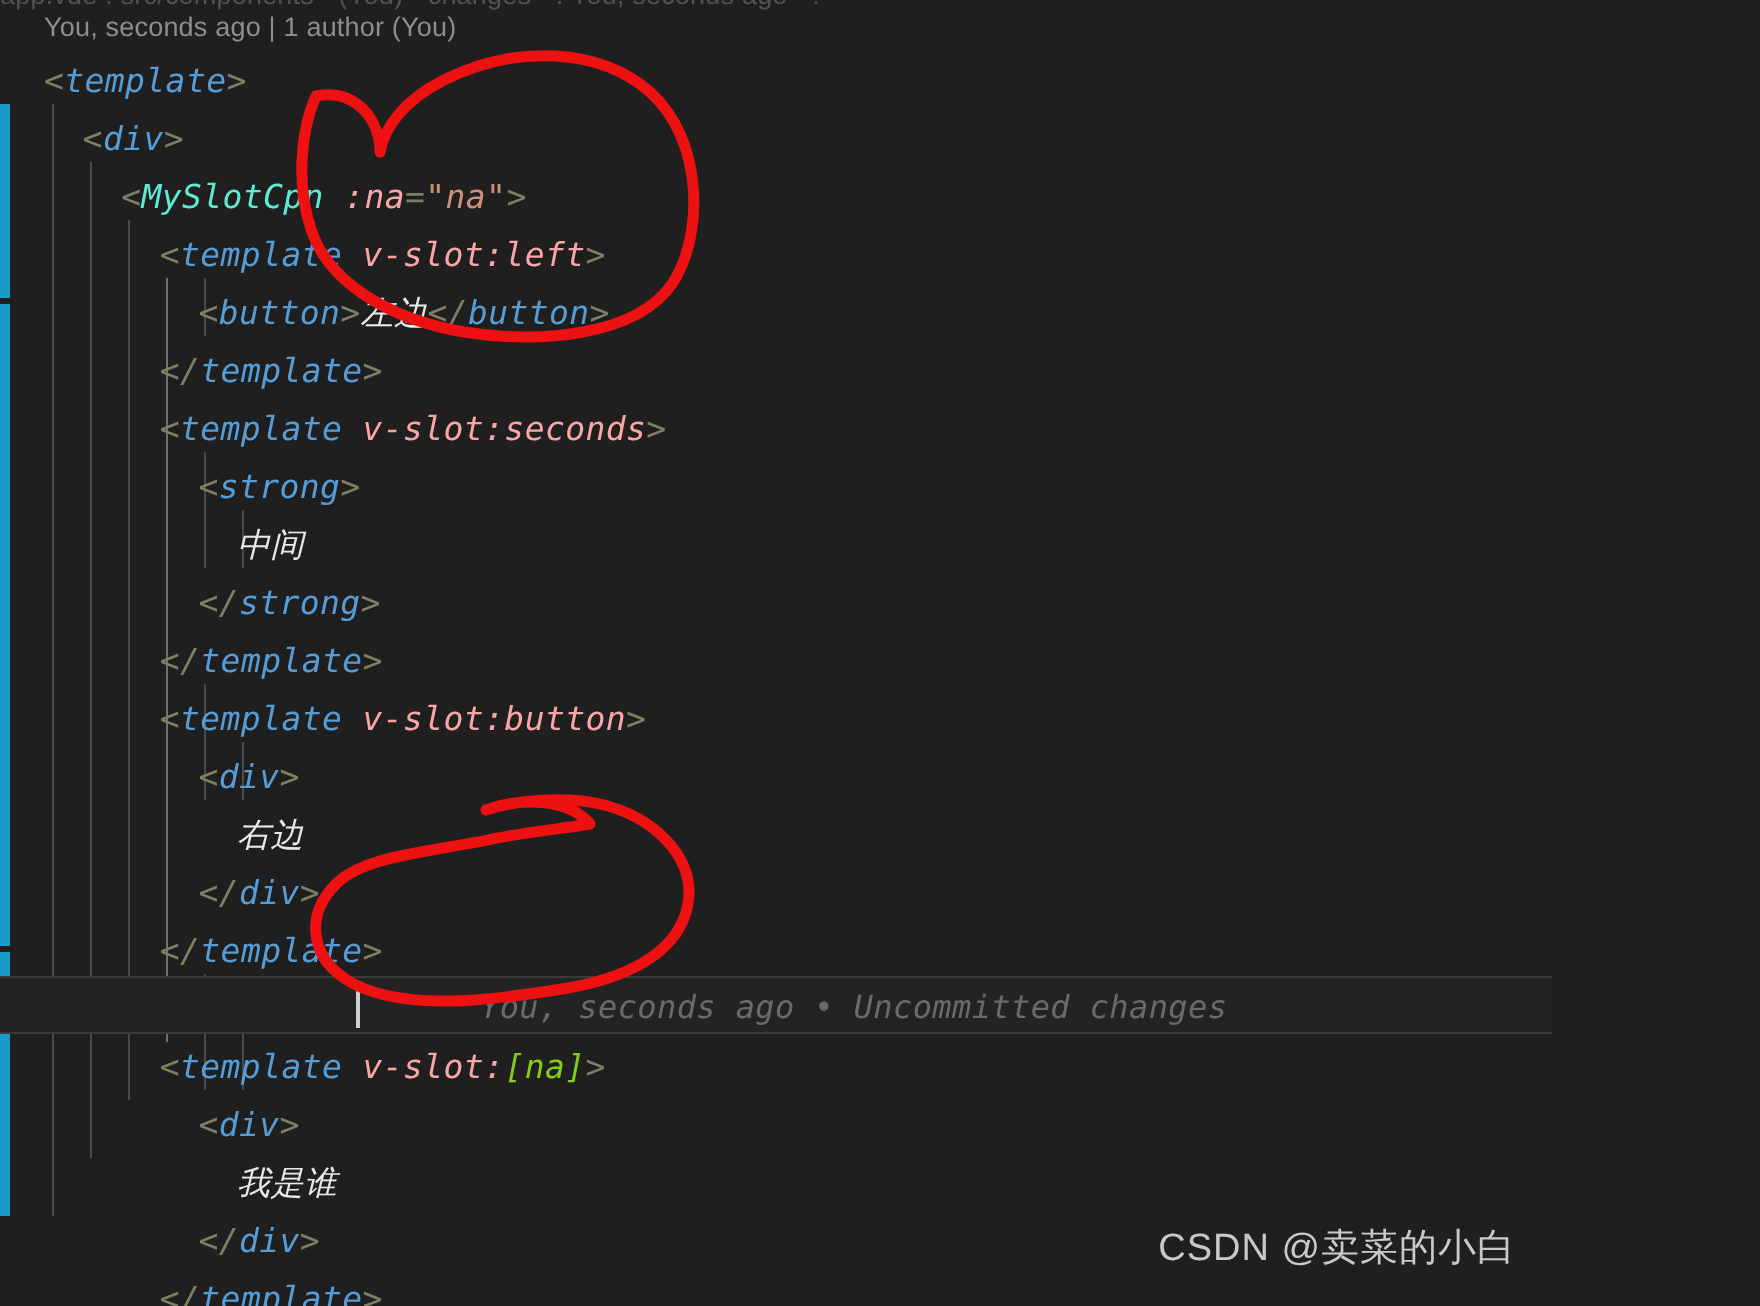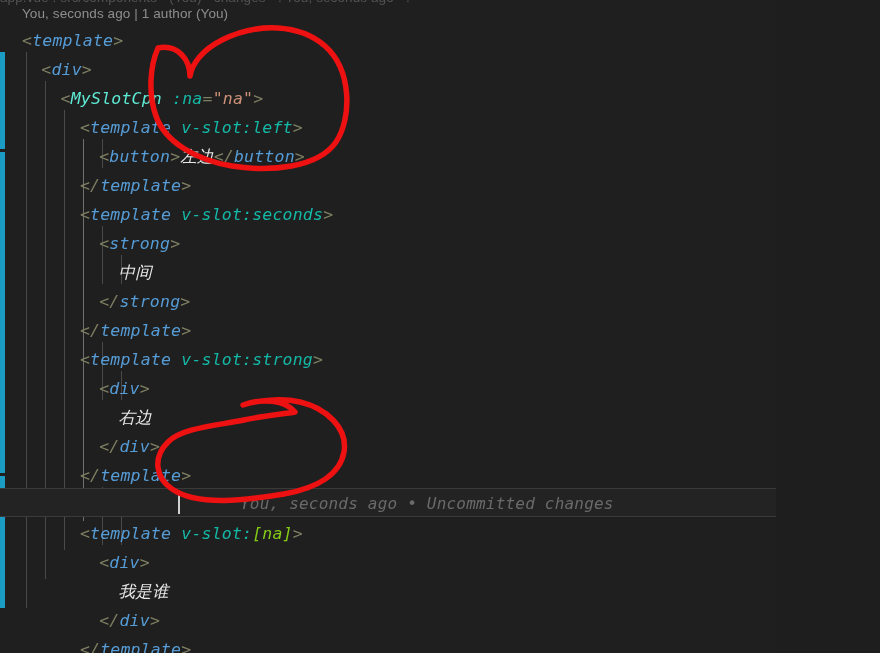--- a/index.html
+++ b/index.html
@@ -86,21 +86,21 @@
     font-size: 16.5px;
     white-space: pre;
     color: #d4d4d4;
     letter-spacing: .2px;
   }
 
   
   .t-punc   { color: #7f7f63; }
   .t-tag    { color: #569cd6; }
   .t-comp   { color: #5eead4; }
-  .t-attr   { color: #14b8a6; }
+  .t-attr   { color: #fca5a5; }
   .t-attrv  { color: #ce9178; }
   .t-text   { color: #e8e8e8; }
   .t-brk    { color: #84cc16; }
 
   
   .current-line {
     position: absolute;
     left: 0;
     width: 880px;
     height: 29px;
@@ -181,21 +181,21 @@
         <div class="code-line" style="top: 29px; padding-left: 41.3px;"><span class="t-punc">&lt;</span><span class="t-tag">div</span><span class="t-punc">&gt;</span></div>
         <div class="code-line" style="top: 58px; padding-left: 60.6px;"><span class="t-punc">&lt;</span><span class="t-comp">MySlotCpn</span><span> </span><span class="t-attr">:na</span><span class="t-punc">=</span><span class="t-attrv">"na"</span><span class="t-punc">&gt;</span></div>
         <div class="code-line" style="top: 87px; padding-left: 79.9px;"><span class="t-punc">&lt;</span><span class="t-tag">template</span><span> </span><span class="t-attr">v-slot:left</span><span class="t-punc">&gt;</span></div>
         <div class="code-line" style="top: 116px; padding-left: 99.2px;"><span class="t-punc">&lt;</span><span class="t-tag">button</span><span class="t-punc">&gt;</span><span class="t-text">左边</span><span class="t-punc">&lt;/</span><span class="t-tag">button</span><span class="t-punc">&gt;</span></div>
         <div class="code-line" style="top: 145px; padding-left: 79.9px;"><span class="t-punc">&lt;/</span><span class="t-tag">template</span><span class="t-punc">&gt;</span></div>
         <div class="code-line" style="top: 174px; padding-left: 79.9px;"><span class="t-punc">&lt;</span><span class="t-tag">template</span><span> </span><span class="t-attr">v-slot:seconds</span><span class="t-punc">&gt;</span></div>
         <div class="code-line" style="top: 203px; padding-left: 99.2px;"><span class="t-punc">&lt;</span><span class="t-tag">strong</span><span class="t-punc">&gt;</span></div>
         <div class="code-line" style="top: 232px; padding-left: 118.5px;"><span class="t-text">中间</span></div>
         <div class="code-line" style="top: 261px; padding-left: 99.2px;"><span class="t-punc">&lt;/</span><span class="t-tag">strong</span><span class="t-punc">&gt;</span></div>
         <div class="code-line" style="top: 290px; padding-left: 79.9px;"><span class="t-punc">&lt;/</span><span class="t-tag">template</span><span class="t-punc">&gt;</span></div>
-        <div class="code-line" style="top: 319px; padding-left: 79.9px;"><span class="t-punc">&lt;</span><span class="t-tag">template</span><span> </span><span class="t-attr">v-slot:strong</span><span class="t-punc">&gt;</span></div>
+        <div class="code-line" style="top: 319px; padding-left: 79.9px;"><span class="t-punc">&lt;</span><span class="t-tag">template</span><span> </span><span class="t-attr">v-slot:button</span><span class="t-punc">&gt;</span></div>
         <div class="code-line" style="top: 348px; padding-left: 99.2px;"><span class="t-punc">&lt;</span><span class="t-tag">div</span><span class="t-punc">&gt;</span></div>
         <div class="code-line" style="top: 377px; padding-left: 118.5px;"><span class="t-text">右边</span></div>
         <div class="code-line" style="top: 406px; padding-left: 99.2px;"><span class="t-punc">&lt;/</span><span class="t-tag">div</span><span class="t-punc">&gt;</span></div>
         <div class="code-line" style="top: 435px; padding-left: 79.9px;"><span class="t-punc">&lt;/</span><span class="t-tag">template</span><span class="t-punc">&gt;</span></div>
         <div class="code-line" style="top: 464px; padding-left: 22px;"></div>
         <div class="code-line" style="top: 493px; padding-left: 79.9px;"><span class="t-punc">&lt;</span><span class="t-tag">template</span><span> </span><span class="t-attr">v-slot:</span><span class="t-brk">[na]</span><span class="t-punc">&gt;</span></div>
         <div class="code-line" style="top: 522px; padding-left: 99.2px;"><span class="t-punc">&lt;</span><span class="t-tag">div</span><span class="t-punc">&gt;</span></div>
         <div class="code-line" style="top: 551px; padding-left: 118.5px;"><span class="t-text">我是谁</span></div>
         <div class="code-line" style="top: 580px; padding-left: 99.2px;"><span class="t-punc">&lt;/</span><span class="t-tag">div</span><span class="t-punc">&gt;</span></div>
         <div class="code-line" style="top: 609px; padding-left: 79.9px;"><span class="t-punc">&lt;/</span><span class="t-tag">template</span><span class="t-punc">&gt;</span></div>
@@ -220,14 +220,15 @@
     <path d="M 243,405 C 262,398 285,400 295,412
              C 284,414 262,416 244,420
              C 214,426 182,428 168,442
              C 152,458 156,478 172,489
              C 198,507 248,500 284,494
              C 318,488 340,474 344,452
              C 348,428 326,408 300,402
              C 282,398 258,400 243,405 Z" fill="none" stroke="#ee1111" stroke-width="5.5" stroke-linecap="round" stroke-linejoin="round"></path>
   </svg>
 
+  <div class="watermark">CSDN @卖菜的小白</div>
 
 </div>
 
 </body></html>

